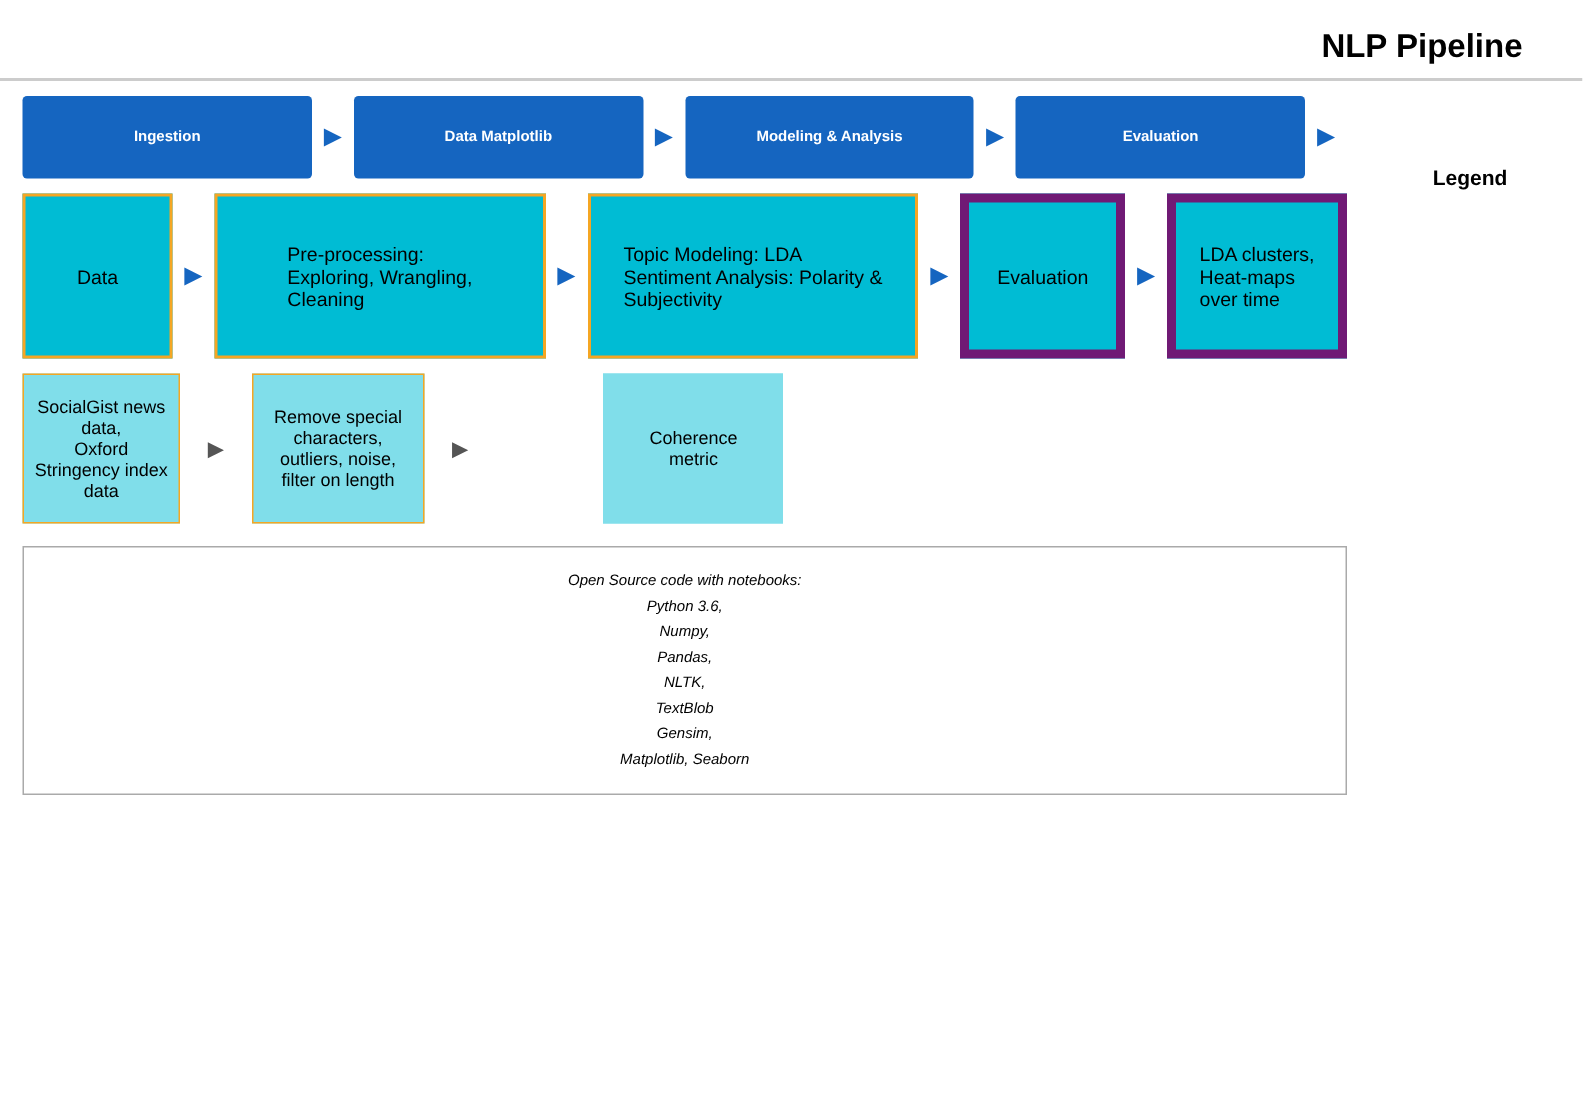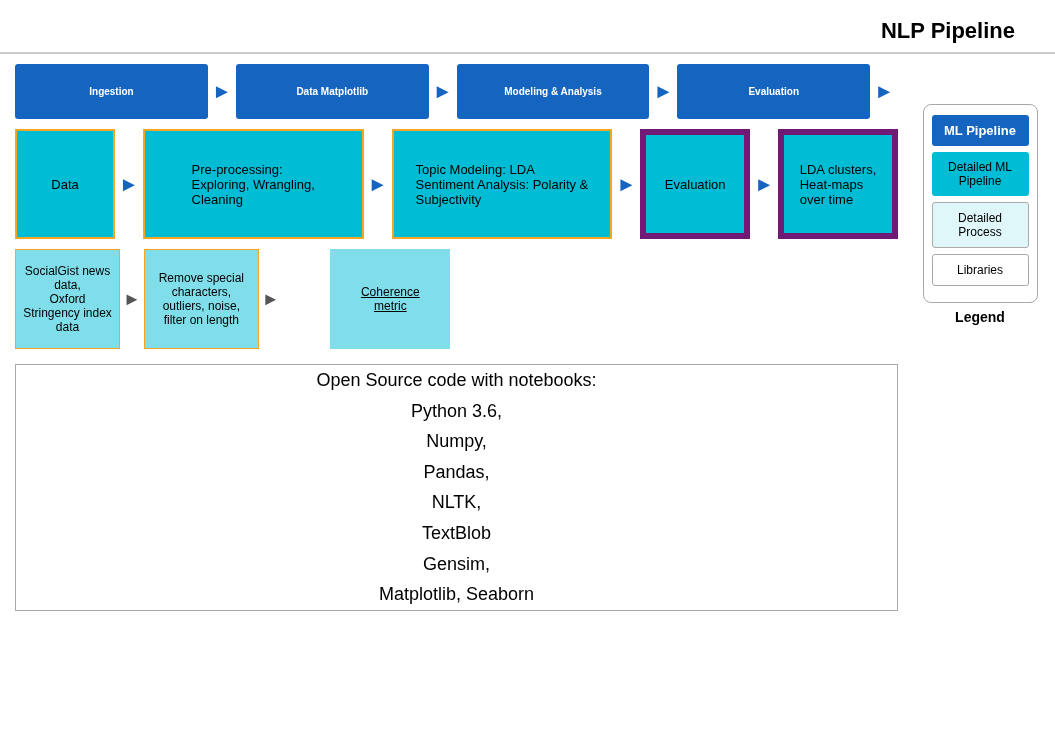--- a/index.html
+++ b/index.html
@@ -89,20 +89,21 @@
       border: 6px solid #701a75;
     }
 
     
     .detail-row {
       display: flex;
       flex-direction: row;
       align-items: flex-start;
       margin-bottom: 10px;
       padding: 0 5px;
+      gap: 12px;
     }
 
     .detail-box {
       background: #80deea;
       border: 1.5px solid #f5a623;
       color: #000;
       font-size: 12px;
       text-align: center;
       padding: 8px 6px;
       flex: 1;
@@ -121,25 +122,27 @@
       font-size: 18px;
       margin: 0 3px;
       flex-shrink: 0;
       align-self: center;
     }
 
     
     .code-box {
       border: 1.5px solid #aaa;
       margin: 5px 5px 0 5px;
-      text-align: center;
-      font-size: 18px;
+      padding: 14px;
+      text-align: center;
+      font-size: 10px;
       line-height: 1.7;
       background: #fff;
       flex: 1;
+      font-style: italic;
     }
 
     
     .legend-panel {
       width: 130px;
       margin-left: 12px;
       display: flex;
       flex-direction: column;
       align-items: center;
       margin-top: 40px;
@@ -215,21 +218,20 @@
       border: 1.5px solid #80deea;
       color: #000;
       font-size: 12px;
       text-align: center;
       padding: 8px 14px;
       flex: 1;
       min-height: 100px;
       display: flex;
       align-items: center;
       justify-content: center;
-      text-decoration: underline;
     }
   </style>
 </head>
 <body>
 
 <div class="title-area">
   <h1>NLP Pipeline</h1>
 </div>
 
 <div class="main-content">
@@ -292,30 +294,15 @@
       </div>
     </div>
 
     <div class="code-box">
       <span>Open Source code with notebooks:<br>Python 3.6,<br>Numpy,<br>Pandas,<br>NLTK,<br>TextBlob<br>Gensim,<br>Matplotlib, Seaborn</span>
     </div>
 
   </div>
 
   <div class="legend-panel">
-    <div class="legend-box">
-      <div class="legend-item-blue">
-        <span>ML
-Pipeline</span>
-      </div>
-      <div class="legend-item-teal">
-        <span>Detailed ML<br>Pipeline</span>
-      </div>
-      <div class="legend-item-lightcyan">
-        <span>Detailed Process</span>
-      </div>
-      <div class="legend-item-white">
-        <span>Libraries</span>
-      </div>
-    </div>
     <div class="legend-title">Legend</div>
   </div>
 </div>
 
 </body></html>

